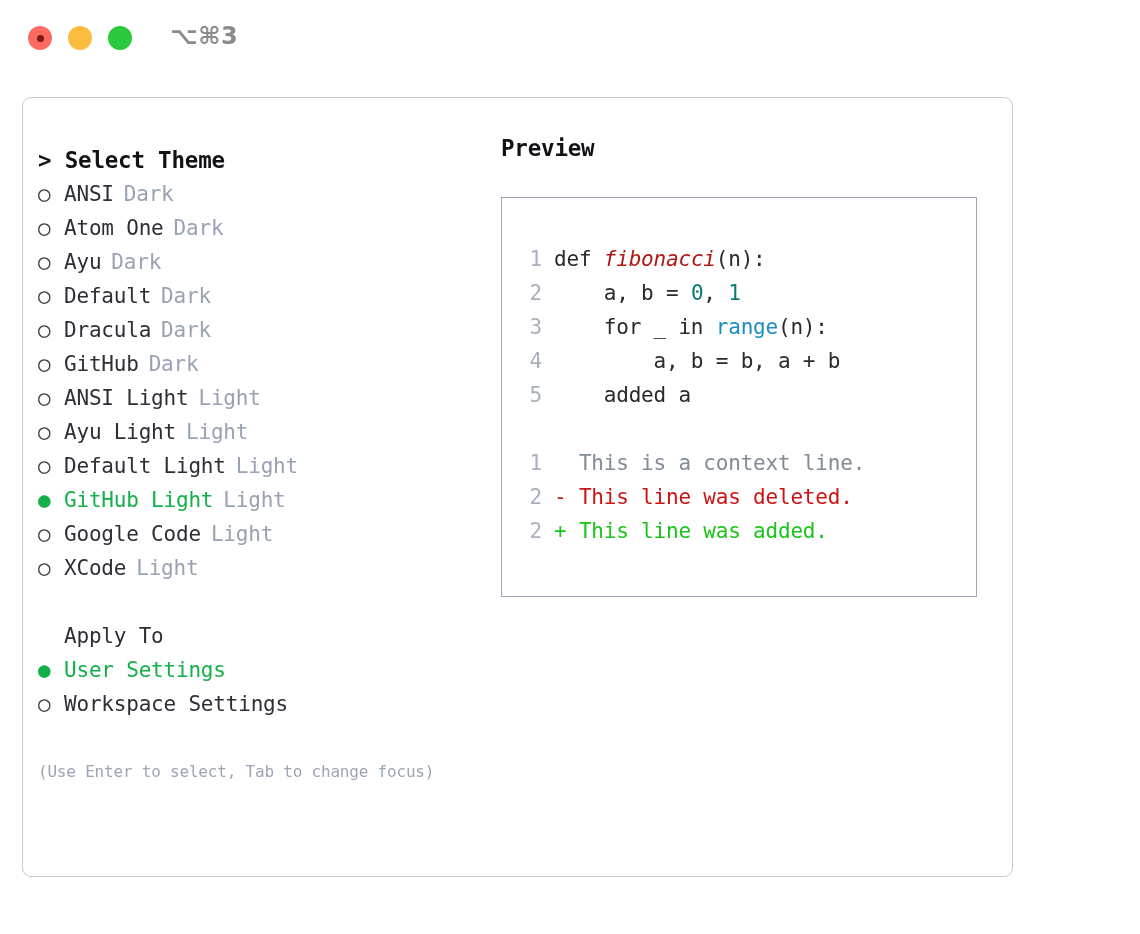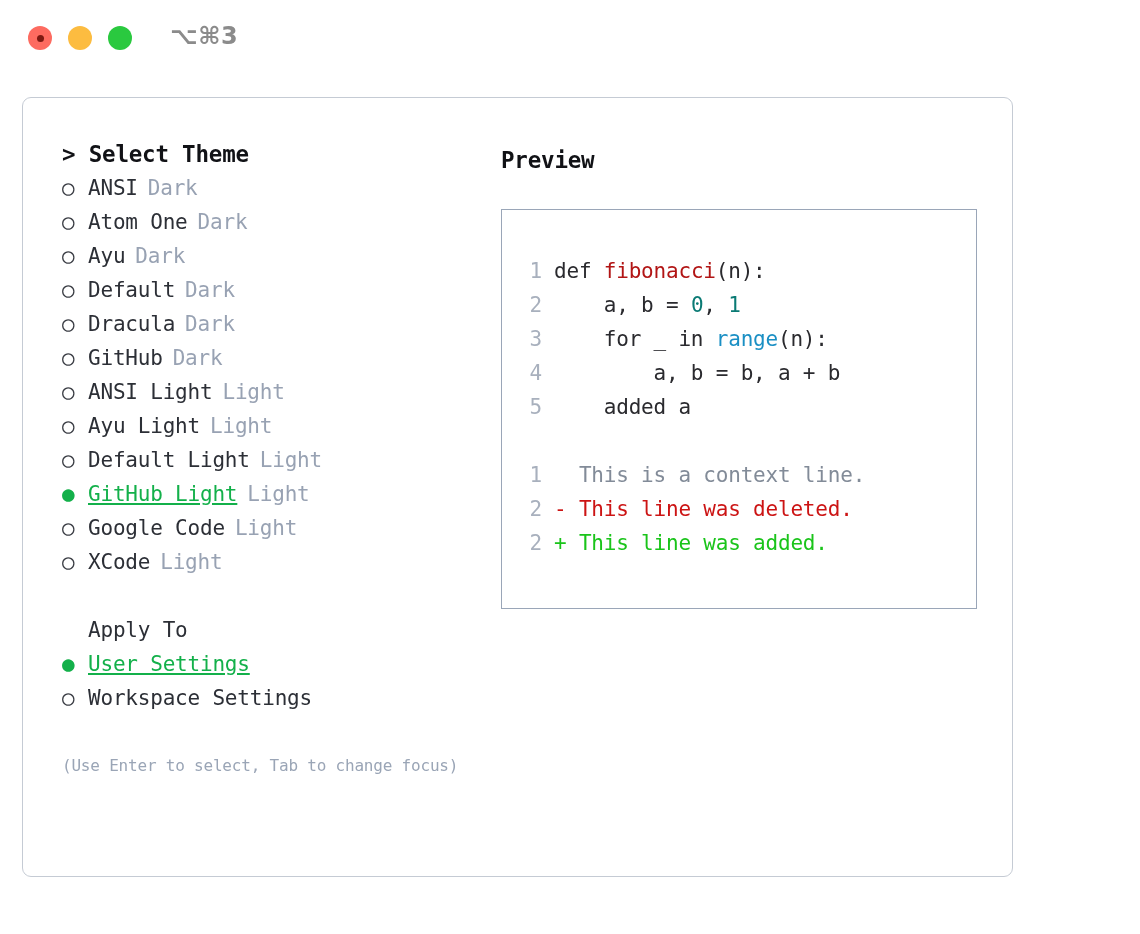--- a/index.html
+++ b/index.html
@@ -74,23 +74,22 @@
     height: 780px;
     border: 1.6px solid #c5cbd4;
     border-radius: 9px;
     box-sizing: border-box;
     background: #ffffff;
   }
 
   
   .left-col {
     position: absolute;
-    left: 15px; top: 39px;
+    left: 15px; top: 45px;
     width: 440px;
-    margin-left: 24px;
   }
 
   .list-header {
     font-size: 22.5px;
     font-weight: bold;
     color: #111216;
     line-height: 34px;
     white-space: pre;
     letter-spacing: -0.2px;
   }
@@ -111,21 +110,20 @@
     line-height: 34px;
   }
   .bullet.sel {
     color: #13b04a;
   }
   .row-label {
     color: #2c2f36;
   }
   .row.selected .row-label {
     color: #13b04a;
-    text-decoration: underline;
   }
   .badge {
     color: #98a2b3;
     padding-left: 10px;
   }
 
   .section-gap { height: 34px; }
 
   .apply-header {
     font-size: 21px;
@@ -141,21 +139,21 @@
     font-size: 16px;
     line-height: 34px;
     color: #9aa5b6;
     width: 410px;
     letter-spacing: -0.2px;
   }
 
   
   .right-col {
     position: absolute;
-    left: 478px; top: 45px;
+    left: 478px; top: 33px;
     width: 500px;
   }
   .preview-header {
     font-size: 22.5px;
     font-weight: bold;
     color: #111216;
     line-height: 34px;
     letter-spacing: -0.2px;
   }
   .preview-box {
@@ -181,21 +179,21 @@
   }
   .lineno {
     width: 26px;
     flex: 0 0 26px;
     text-align: right;
     color: #a8b0bd;
     padding-right: 12px;
   }
   .code-text { color: #2a2a2e; }
 
-  .tok-fn    { color: #b21515; }
+  .tok-fn    { color: #b21515; font-style: italic; }
   .tok-num   { color: #0a7a74; }
   .tok-build { color: #1a8fc4; text-align: right; }
   .tok-plain { color: #2a2a2e; }
 
   .diff-gap { height: 34px; }
   .diff-ctx { color: #828b98; text-align: right; }
   .diff-del { color: #cc1414; }
   .diff-add { color: #1ac41a; }
 </style>
 </head>

